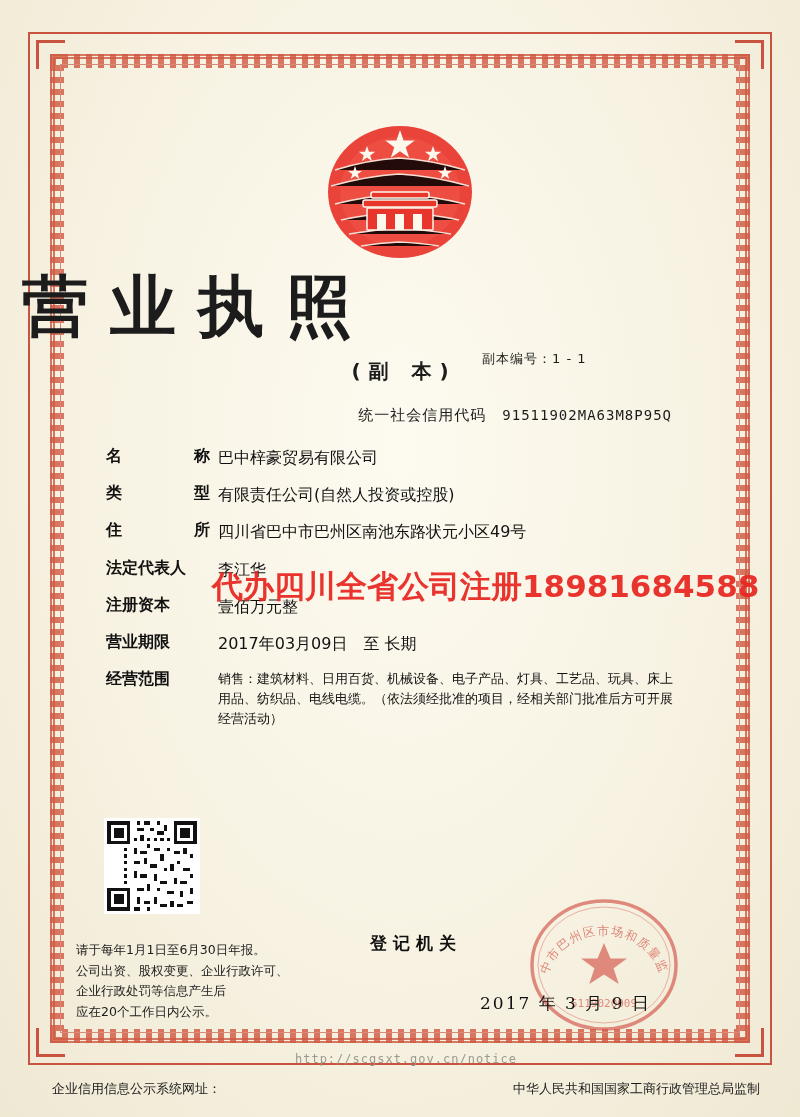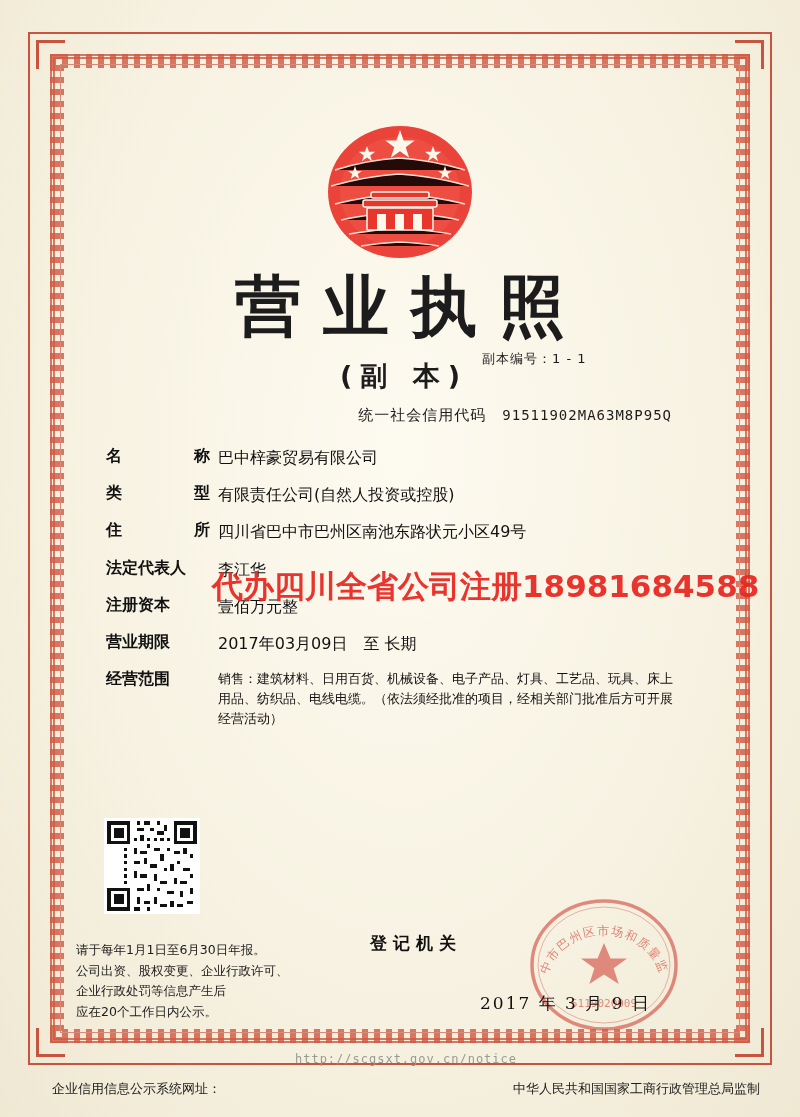--- a/index.html
+++ b/index.html
@@ -48,32 +48,32 @@
   .c-br{right:36px;bottom:60px;border-left:none;border-top:none;}
 
   
   .emblem{
     position:absolute;left:50%;top:100px;transform:translateX(-50%);
     width:170px;height:168px;
   }
   
   .title{
     position:absolute;left:0;right:0;top:262px;
-    text-align:center;
+    text-align:left;
     font-family:"DejaVu Sans","Liberation Sans",sans-serif;
     font-weight:bold;
     font-size:66px;
     letter-spacing:22px;
     text-indent:22px;
     color:#1c1c1c;
   }
   .subtitle{
     position:absolute;left:0;right:0;top:358px;
     text-align:center;
-    font-size:27px;font-weight:bold;letter-spacing:8px;text-indent:8px;
+    font-size:20px;font-weight:bold;letter-spacing:8px;text-indent:8px;
     color:#1c1c1c;
   }
   .copy-no{
     position:absolute;left:446px;top:350px;
     font-size:13px;color:#1c1c1c;letter-spacing:1px;margin-left:36px;
   }
   .credit-code{
     position:absolute;right:128px;top:406px;
     font-size:15px;color:#1c1c1c;letter-spacing:1px;
     white-space:nowrap;

